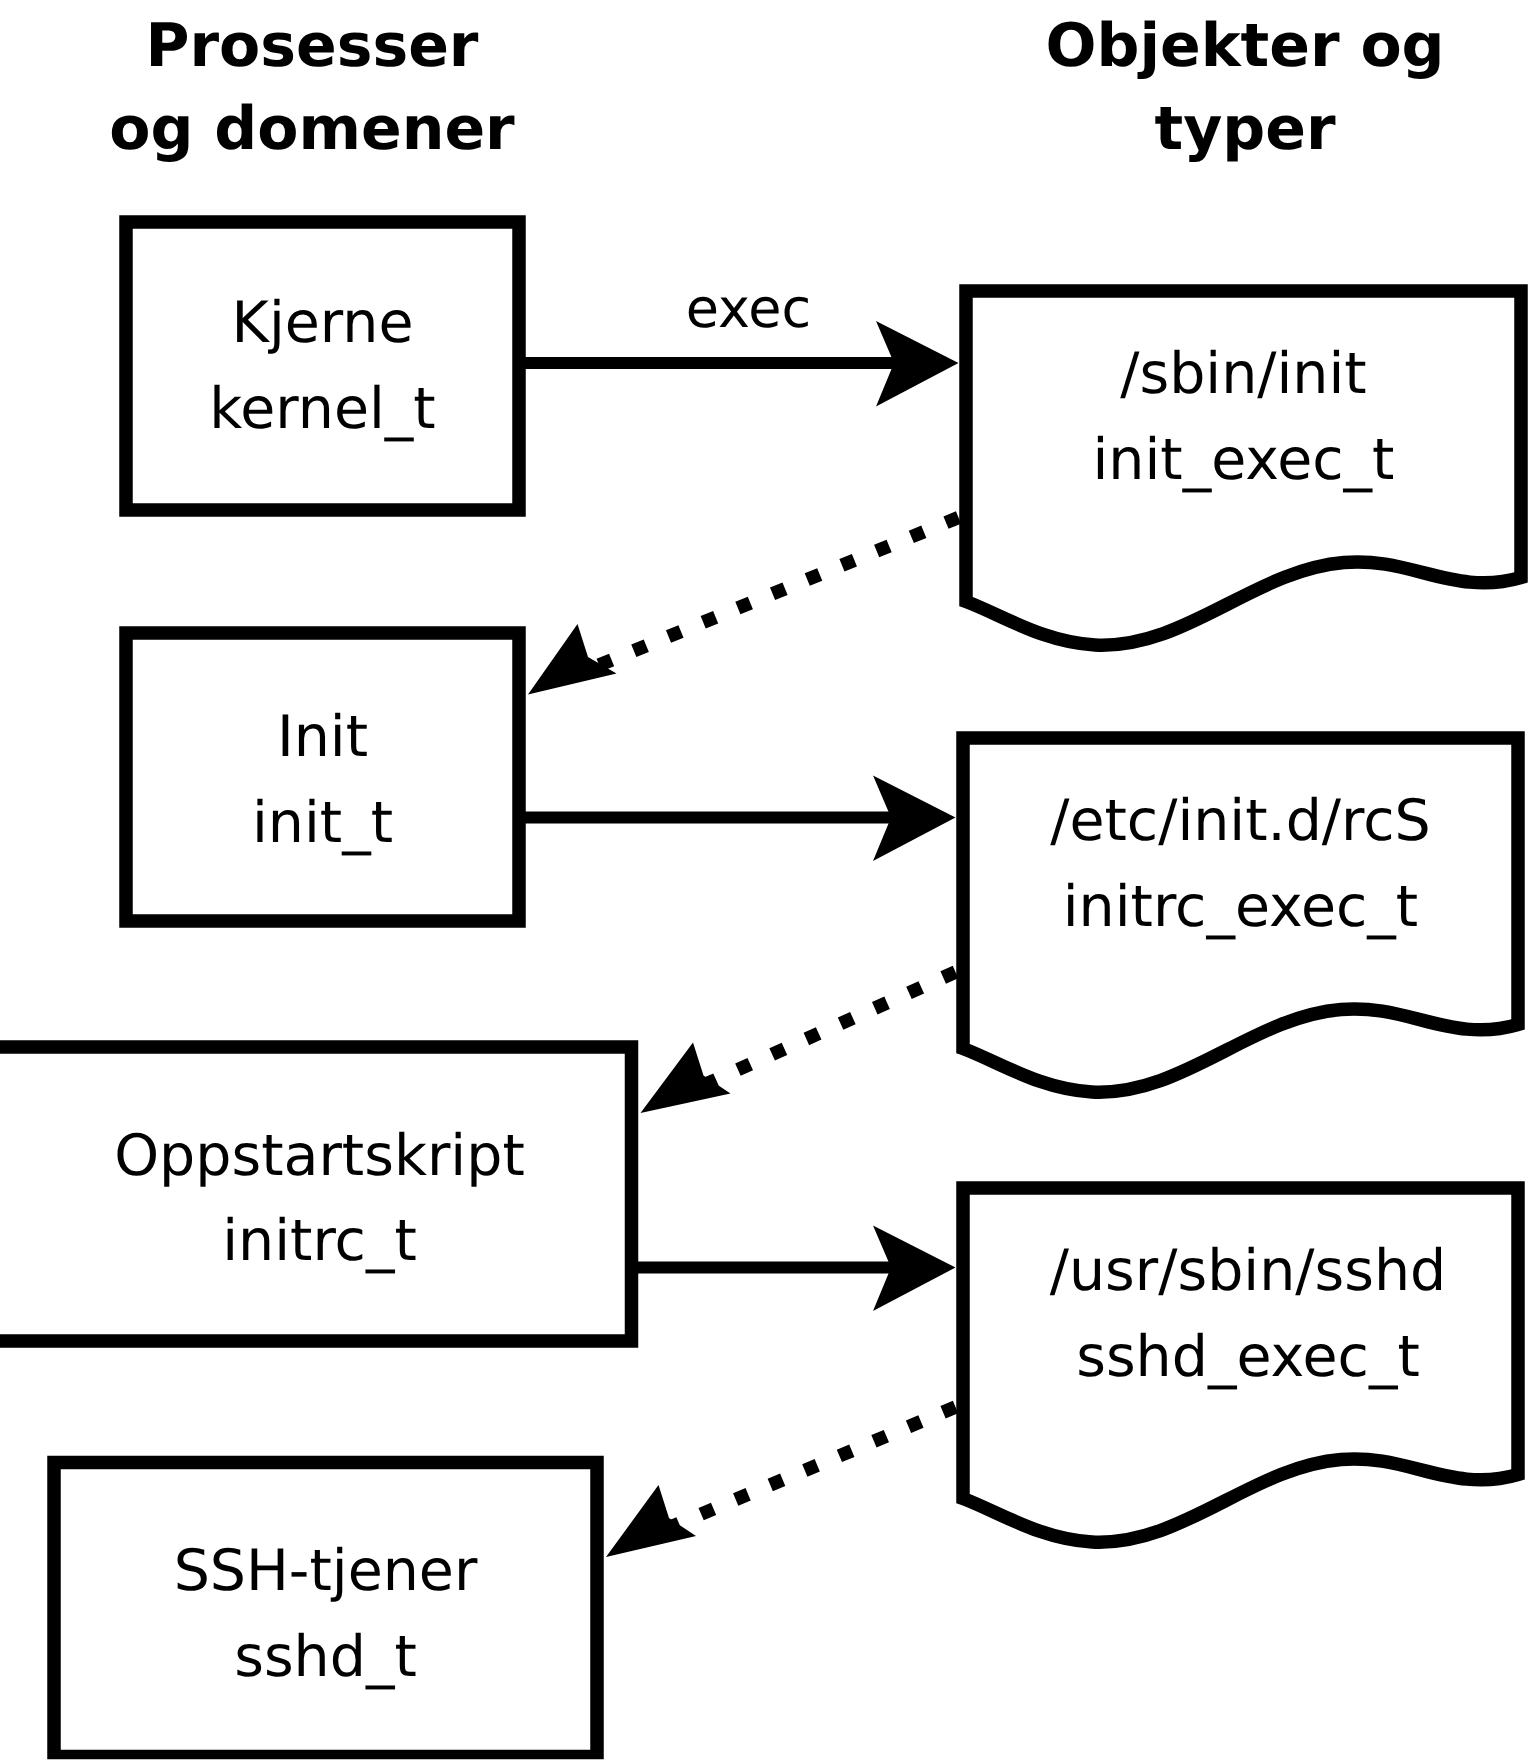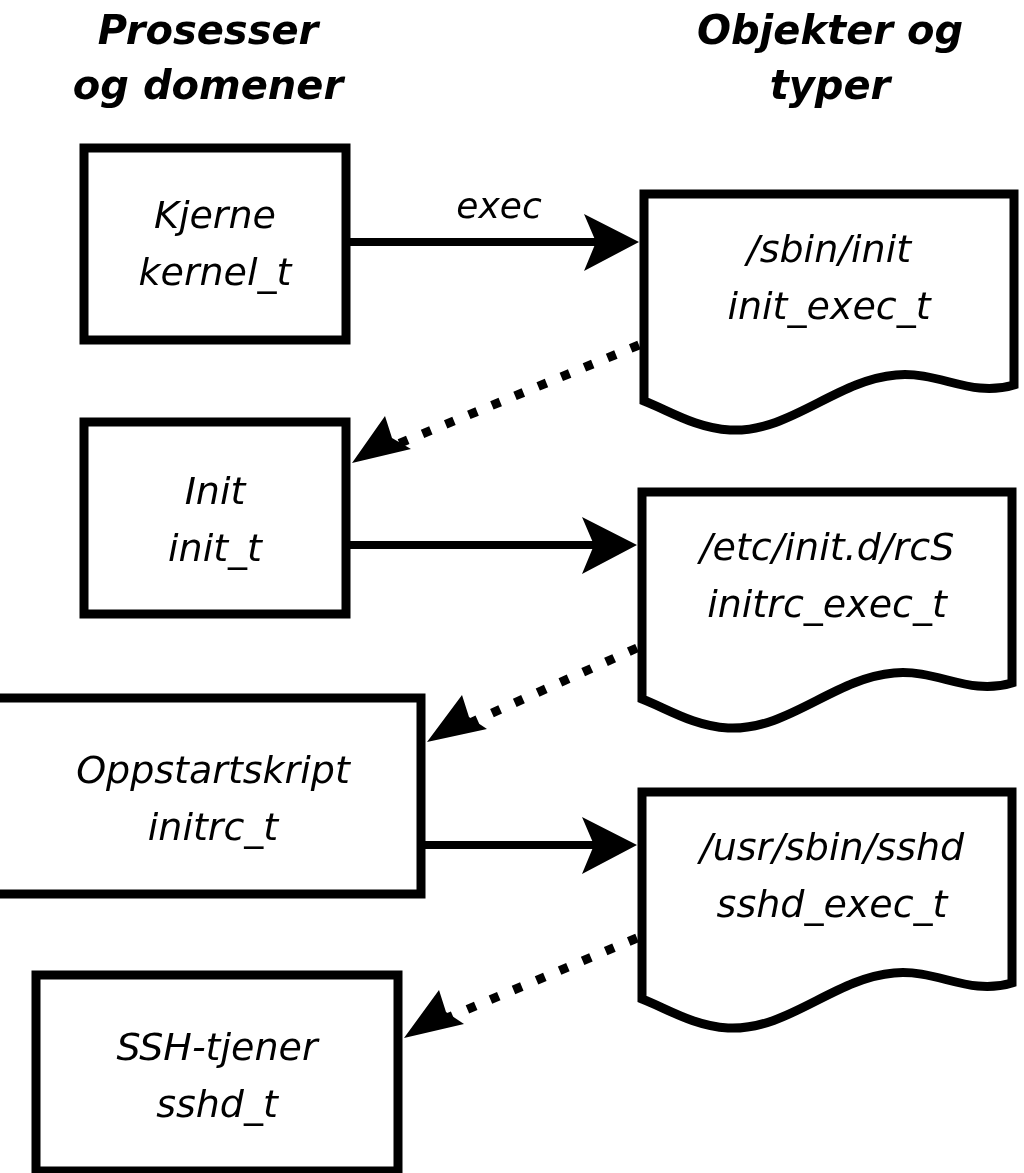--- a/index.html
+++ b/index.html
@@ -11,21 +11,20 @@
     width: 1024px;
     height: 1173px;
     font-family: "DejaVu Sans", sans-serif;
     overflow: hidden;
   }
   #stage {
     position: relative;
     width: 1024px;
     height: 1173px;
     background: #ffffff;
-    font-style: italic;
   }
   #diagram {
     position: absolute;
     top: 0;
     left: 0;
     width: 1024px;
     height: 1173px;
     display: block;
   }
   .col-header {

